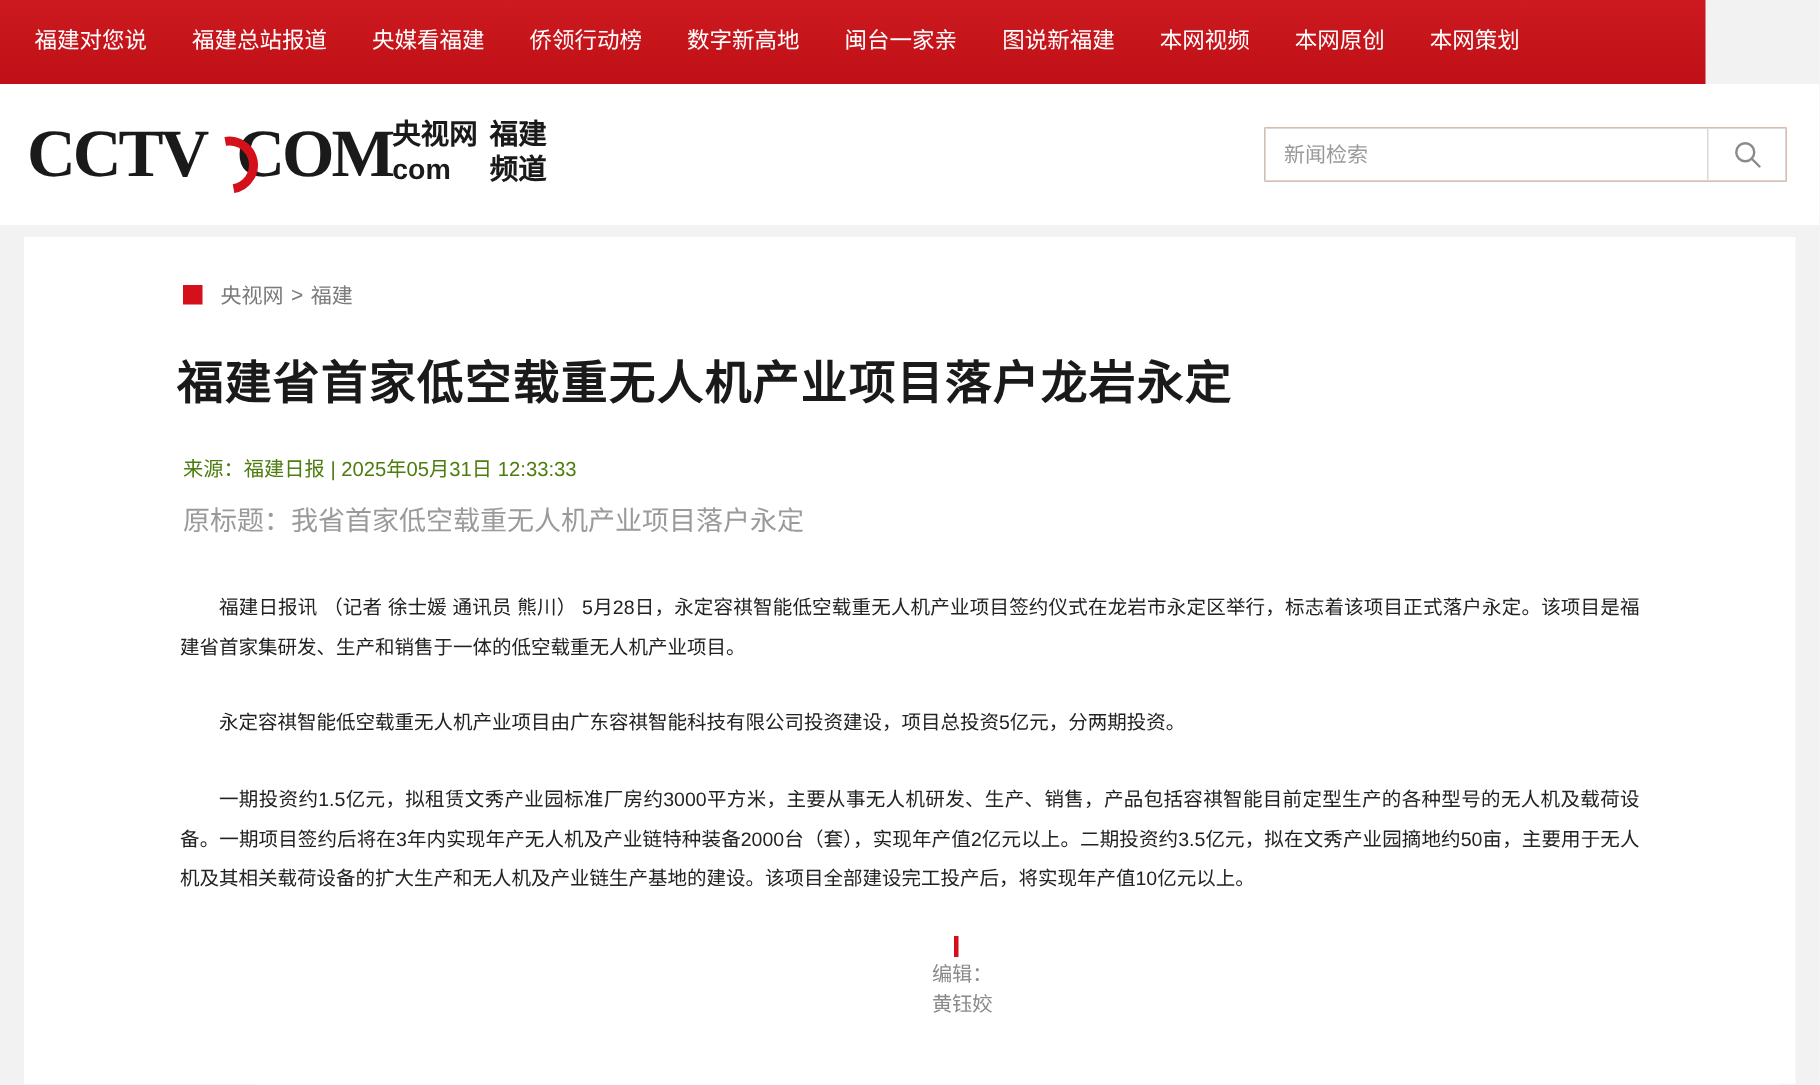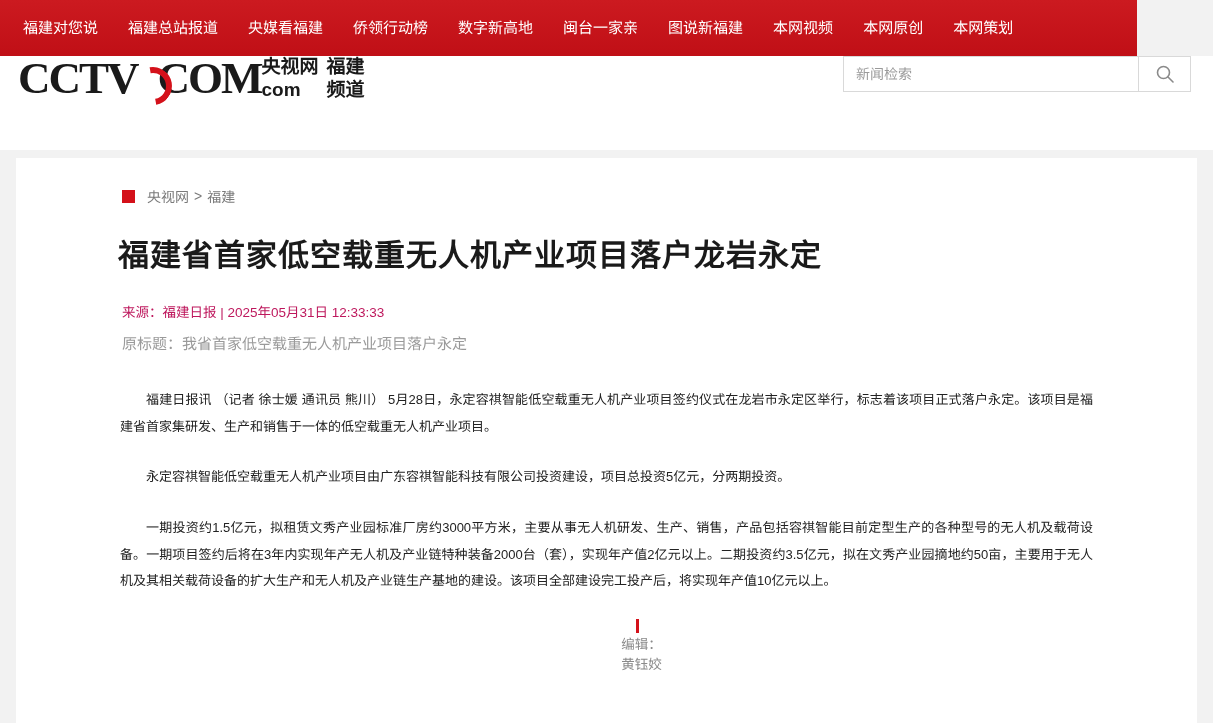--- a/index.html
+++ b/index.html
@@ -30,21 +30,21 @@
     line-height: 56px;
     white-space: nowrap;
   }
 
   
   .header {
     width: 1213px;
     height: 94px;
     background: #ffffff;
     display: flex;
-    align-items: flex-start;
+    align-items: center;
     justify-content: space-between;
     padding: 0 22px 0 18px;
     border-bottom: 1px solid #ffffff;
   }
   .logo-wrap { display: flex; align-items: center; }
   .logo-cctv {
     font-family: "Liberation Serif", "DejaVu Serif", serif;
     font-weight: bold;
     font-size: 45px;
     letter-spacing: -2px;
@@ -142,25 +142,25 @@
   h1.title {
     font-family: Liberation Serif, serif;
     font-size: 31px;
     font-weight: bold;
     color: #1a1a1a;
     margin: 24px 0 0 68px;
     letter-spacing: 1px;
   }
   .meta {
     font-size: 13.5px;
-    color: #be185d;
+    color: #4d7c0f;
     margin: 26px 0 0 72px;
   }
   .orig-title {
-    font-size: 15px;
+    font-size: 18px;
     color: #9a9a9a;
     margin: 11px 0 0 72px;
   }
 
   .body-text {
     margin: 34px 70px 0 70px;
     font-size: 13px;
     line-height: 2.05;
     color: #222;
     text-align: justify;

